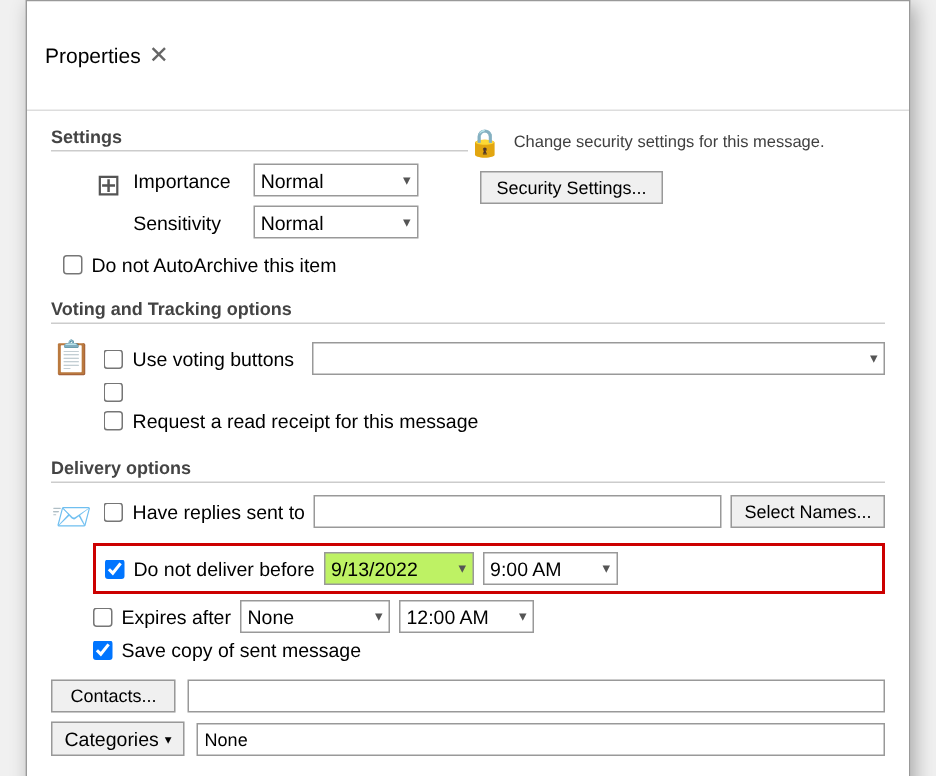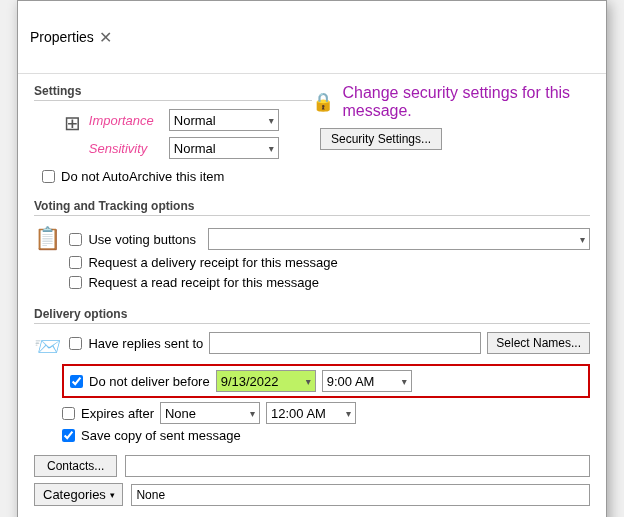--- a/index.html
+++ b/index.html
@@ -28,35 +28,35 @@
       cursor: pointer; font-size: 16px; color: #666;
       display: flex; align-items: center; justify-content: center;
     }
     .dialog-body { padding: 10px 16px 16px; flex: 1; }
     .section-label {
       font-size: 12px; color: #444; font-weight: 600;
       border-bottom: 1px solid #ccc;
       margin-bottom: 8px; padding-bottom: 2px;
     }
     .field-row { display: flex; align-items: center; margin-bottom: 6px; }
-    .field-label { min-width: 80px; color: #ec4899; font-style: italic; }
+    .field-label { min-width: 80px; color: #000000; }
     .select-box {
       border: 1px solid #999;
       background: #fff;
       padding: 2px 4px;
       min-width: 110px;
       height: 22px;
       display: flex; align-items: center; justify-content: space-between;
       cursor: pointer;
       color: #000;
     }
     .select-arrow { font-size: 10px; color: #555; }
     .security-row { display: flex; align-items: center; gap: 8px; margin-bottom: 8px; }
     .security-icon { font-size: 18px; color: #666; }
-    .security-text { color: #a21caf; font-size: 16px; }
+    .security-text { color: #404040; font-size: 11px; text-align: center; }
     .sec-btn {
       border: 1px solid #999;
       background: #f0f0f0;
       padding: 3px 10px;
       cursor: pointer;
       font-size: 12px;
     }
     .checkbox-row { display: flex; align-items: center; gap: 6px; margin-bottom: 5px; margin-top: 4px; }
     .checkbox-row input[type=checkbox] { cursor: pointer; }
     .section-block { margin-bottom: 12px; }
@@ -221,21 +221,20 @@
         <div class="voting-checks">
           <div class="checkbox-row">
             <input type="checkbox" style="">
             <span>Use voting buttons</span>
             <div class="voting-dropdown" style="margin-left:6px;">
               <span class="select-arrow">▾</span>
             </div>
           </div>
           <div class="checkbox-row">
             <input type="checkbox" style="">
-            <span>Request a delivery receipt for this message</span>
           </div>
           <div class="checkbox-row">
             <input type="checkbox" style="">
             <span>Request a read receipt for this message</span>
           </div>
         </div>
       </div>
     </div>
 
     <div class="section-block">

